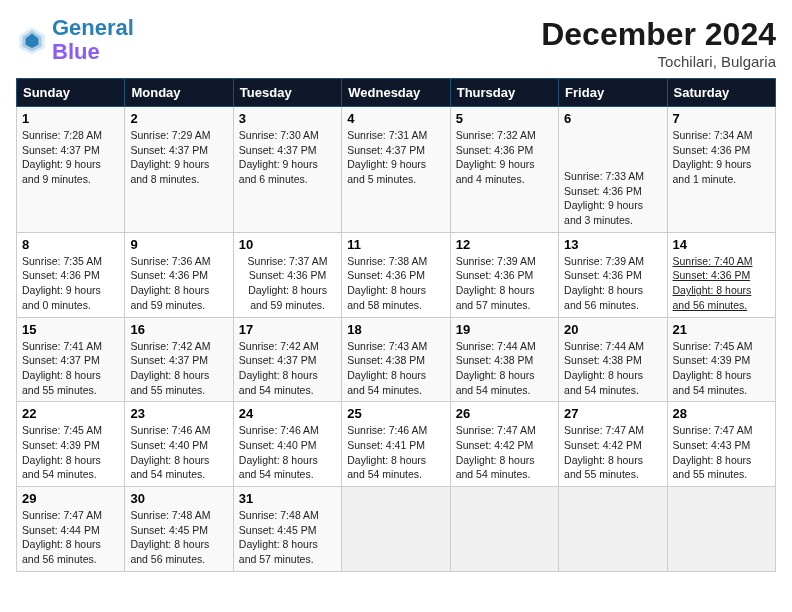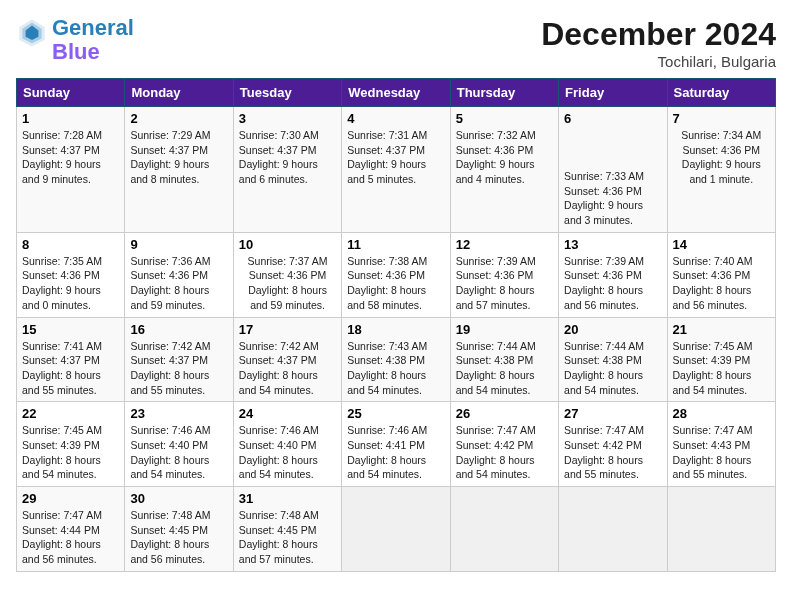--- a/index.html
+++ b/index.html
@@ -11,20 +11,21 @@
       padding: 16px;
     }
     .header {
       display: flex;
       justify-content: space-between;
       align-items: flex-start;
       margin-bottom: 8px;
     }
     .logo {
       display: flex;
+      align-items: center;
     }
     .logo-text {
       font-size: 22px;
       font-weight: bold;
       color: #1a1a1a;
       line-height: 1.1;
     }
     .logo-text span {
       color: #2980b9;
     }
@@ -45,21 +46,21 @@
     .location {
       font-size: 15px;
       color: #444;
     }
     table {
       width: 100%;
       border-collapse: collapse;
       font-size: 11px;
     }
     thead tr th {
-      background-color: #4c1d95;
+      background-color: #0f172a;
       color: #fff;
       text-align: left;
       padding: 6px 6px;
       font-size: 13px;
       font-weight: bold;
       border: 1px solid #1a5276;
     }
     tbody tr td {
       border: 1px solid #ccc;
       vertical-align: top;
@@ -152,21 +153,21 @@
 Daylight: 9 hours and 4 minutes.</div>
         </td>
         <td>
           <span class="day-num">6</span>
           <div class="day-info" style="white-space: pre-line; margin-top: 43px;">Sunrise: 7:33 AM
 Sunset: 4:36 PM
 Daylight: 9 hours and 3 minutes.</div>
         </td>
         <td>
           <span class="day-num">7</span>
-          <div class="day-info" style="white-space: pre-line; text-align: center;">Sunrise: 7:34 AM
+          <div class="day-info" style="white-space: pre-line;">Sunrise: 7:34 AM
 Sunset: 4:36 PM
 Daylight: 9 hours and 1 minute.</div>
         </td>
       </tr>
       <tr>
         <td>
           <span class="day-num">8</span>
           <div class="day-info" style="white-space: pre-line;">Sunrise: 7:35 AM
 Sunset: 4:36 PM
 Daylight: 9 hours and 0 minutes.</div>
@@ -196,21 +197,21 @@
 Daylight: 8 hours and 57 minutes.</div>
         </td>
         <td>
           <span class="day-num">13</span>
           <div class="day-info" style="white-space: pre-line;">Sunrise: 7:39 AM
 Sunset: 4:36 PM
 Daylight: 8 hours and 56 minutes.</div>
         </td>
         <td>
           <span class="day-num">14</span>
-          <div class="day-info" style="white-space: pre-line;">Sunrise: 7:40 AM
+          <div class="day-info" style="white-space: pre-line; text-decoration: underline;">Sunrise: 7:40 AM
 Sunset: 4:36 PM
 Daylight: 8 hours and 56 minutes.</div>
         </td>
       </tr>
       <tr>
         <td>
           <span class="day-num">15</span>
           <div class="day-info" style="white-space: pre-line;">Sunrise: 7:41 AM
 Sunset: 4:37 PM
 Daylight: 8 hours and 55 minutes.</div>

